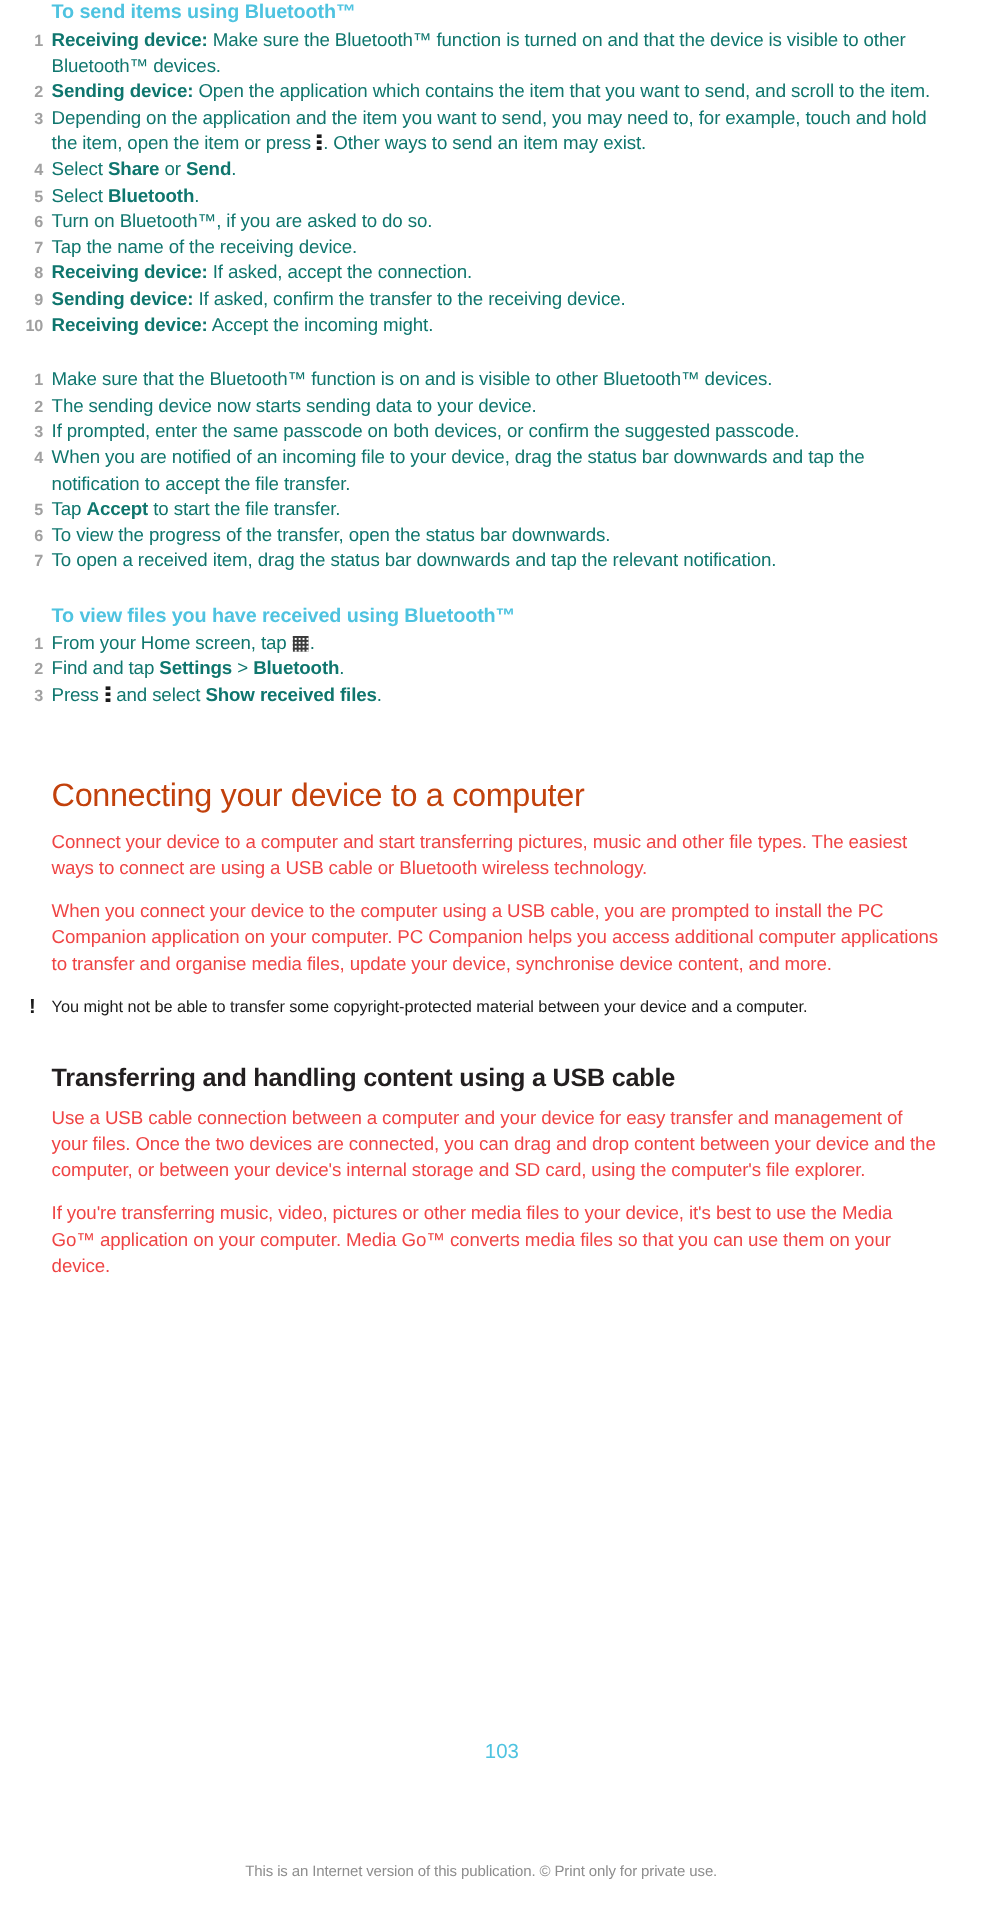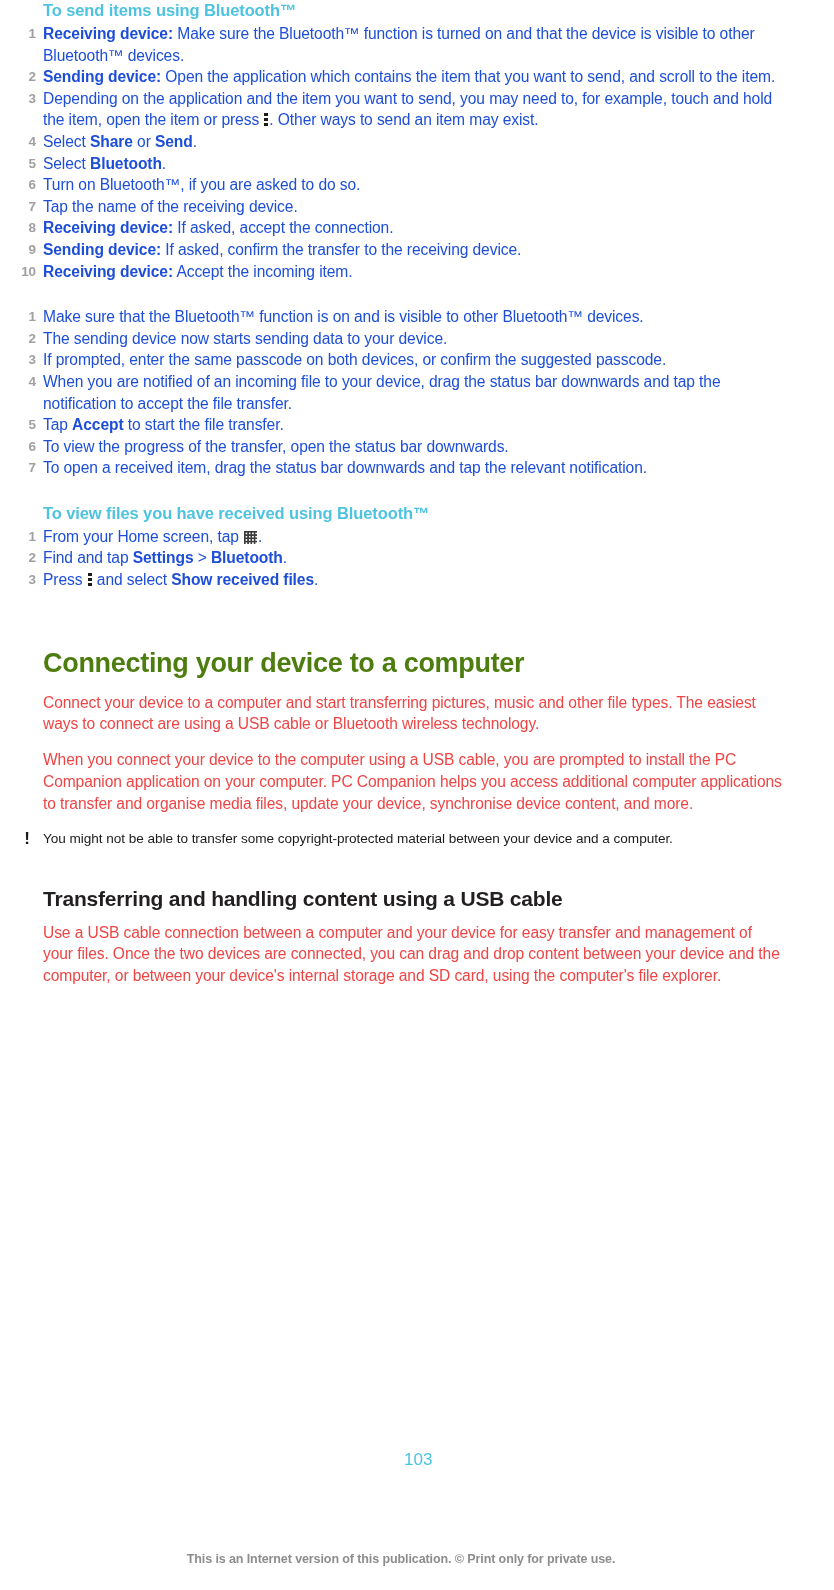--- a/index.html
+++ b/index.html
@@ -30,23 +30,23 @@
     color: #4ec3e0;
     font-size: 16.5px;
     font-weight: bold;
     line-height: 20px;
     margin: 0 0 3px 0;
     padding-left: 31px;
     letter-spacing: -0.1px;
   }
   .h1 {
     font-size: 27px;
-    font-weight: bold;
+    font-weight: normal;
     line-height: 32px;
-    color: #4d7c0f;
+    color: #c2410c;
     margin: 0 0 13px 0;
     padding-left: 31px;
     letter-spacing: -0.3px;
   }
   .h2 {
     font-size: 21px;
     font-weight: bold;
     line-height: 26px;
     color: #231f20;
     margin: 0 0 10px 0;
@@ -60,21 +60,21 @@
     margin: 0;
     padding: 0;
     counter-reset: stepnum;
   }
   ol.steps > li {
     position: relative;
     counter-increment: stepnum;
     padding-left: 31px;
     font-size: 15.6px;
     line-height: 21.6px;
-    color: #1d4ed8;
+    color: #0f766e;
     letter-spacing: -0.1px;
   }
   ol.steps > li::before {
     content: counter(stepnum);
     position: absolute;
     left: 0;
     width: 24px;
     text-align: right;
     color: #a0a0a0;
     font-size: 13.5px;
@@ -168,21 +168,21 @@
     font-weight: normal;
     letter-spacing: 0px;
   }
   .footer-note {
     position: absolute;
     left: 0;
     right: 0;
     top: 1552px;
     text-align: center;
     font-size: 12.5px;
-    font-weight: bold;
+    font-weight: normal;
     color: #8d8d8d;
     letter-spacing: -0.1px;
   }
 </style>
 </head>
 <body>
 
 <div class="page">
 
   <h3 class="proc-heading">To send items using Bluetooth™</h3>
@@ -209,21 +209,21 @@
     <li>
       <span>Tap the name of the receiving device.</span>
     </li>
     <li>
       <b>Receiving device:</b><span> If asked, accept the connection.</span>
     </li>
     <li>
       <b>Sending device:</b><span> If asked, confirm the transfer to the receiving device.</span>
     </li>
     <li>
-      <b>Receiving device:</b><span> Accept the incoming item.</span>
+      <b>Receiving device:</b><span> Accept the incoming might.</span>
     </li>
   </ol>
 
   <div class="gap-md"></div>
 
 
   <ol class="steps">
     <li>
       <span>Make sure that the Bluetooth™ function is on and is visible to other Bluetooth™ devices.</span>
     </li>
@@ -273,18 +273,19 @@
   <div class="note">
     <span class="note-icon">!</span>
     <span>You might not be able to transfer some copyright-protected material between your device and a computer.</span>
   </div>
 
   <div class="gap-md"></div>
 
   <h2 class="h2">Transferring and handling content using a USB cable</h2>
 
   <p class="body">Use a USB cable connection between a computer and your device for easy transfer and management of your files. Once the two devices are connected, you can drag and drop content between your device and the computer, or between your device's internal storage and SD card, using the computer's file explorer.</p>
+  <p class="body">If you're transferring music, video, pictures or other media files to your device, it's best to use the Media Go™ application on your computer. Media Go™ converts media files so that you can use them on your device.</p>
 
   <div class="page-number">103</div>
 
   <div class="footer-note">This is an Internet version of this publication. © Print only for private use.</div>
 
 </div>
 
 </body></html>

